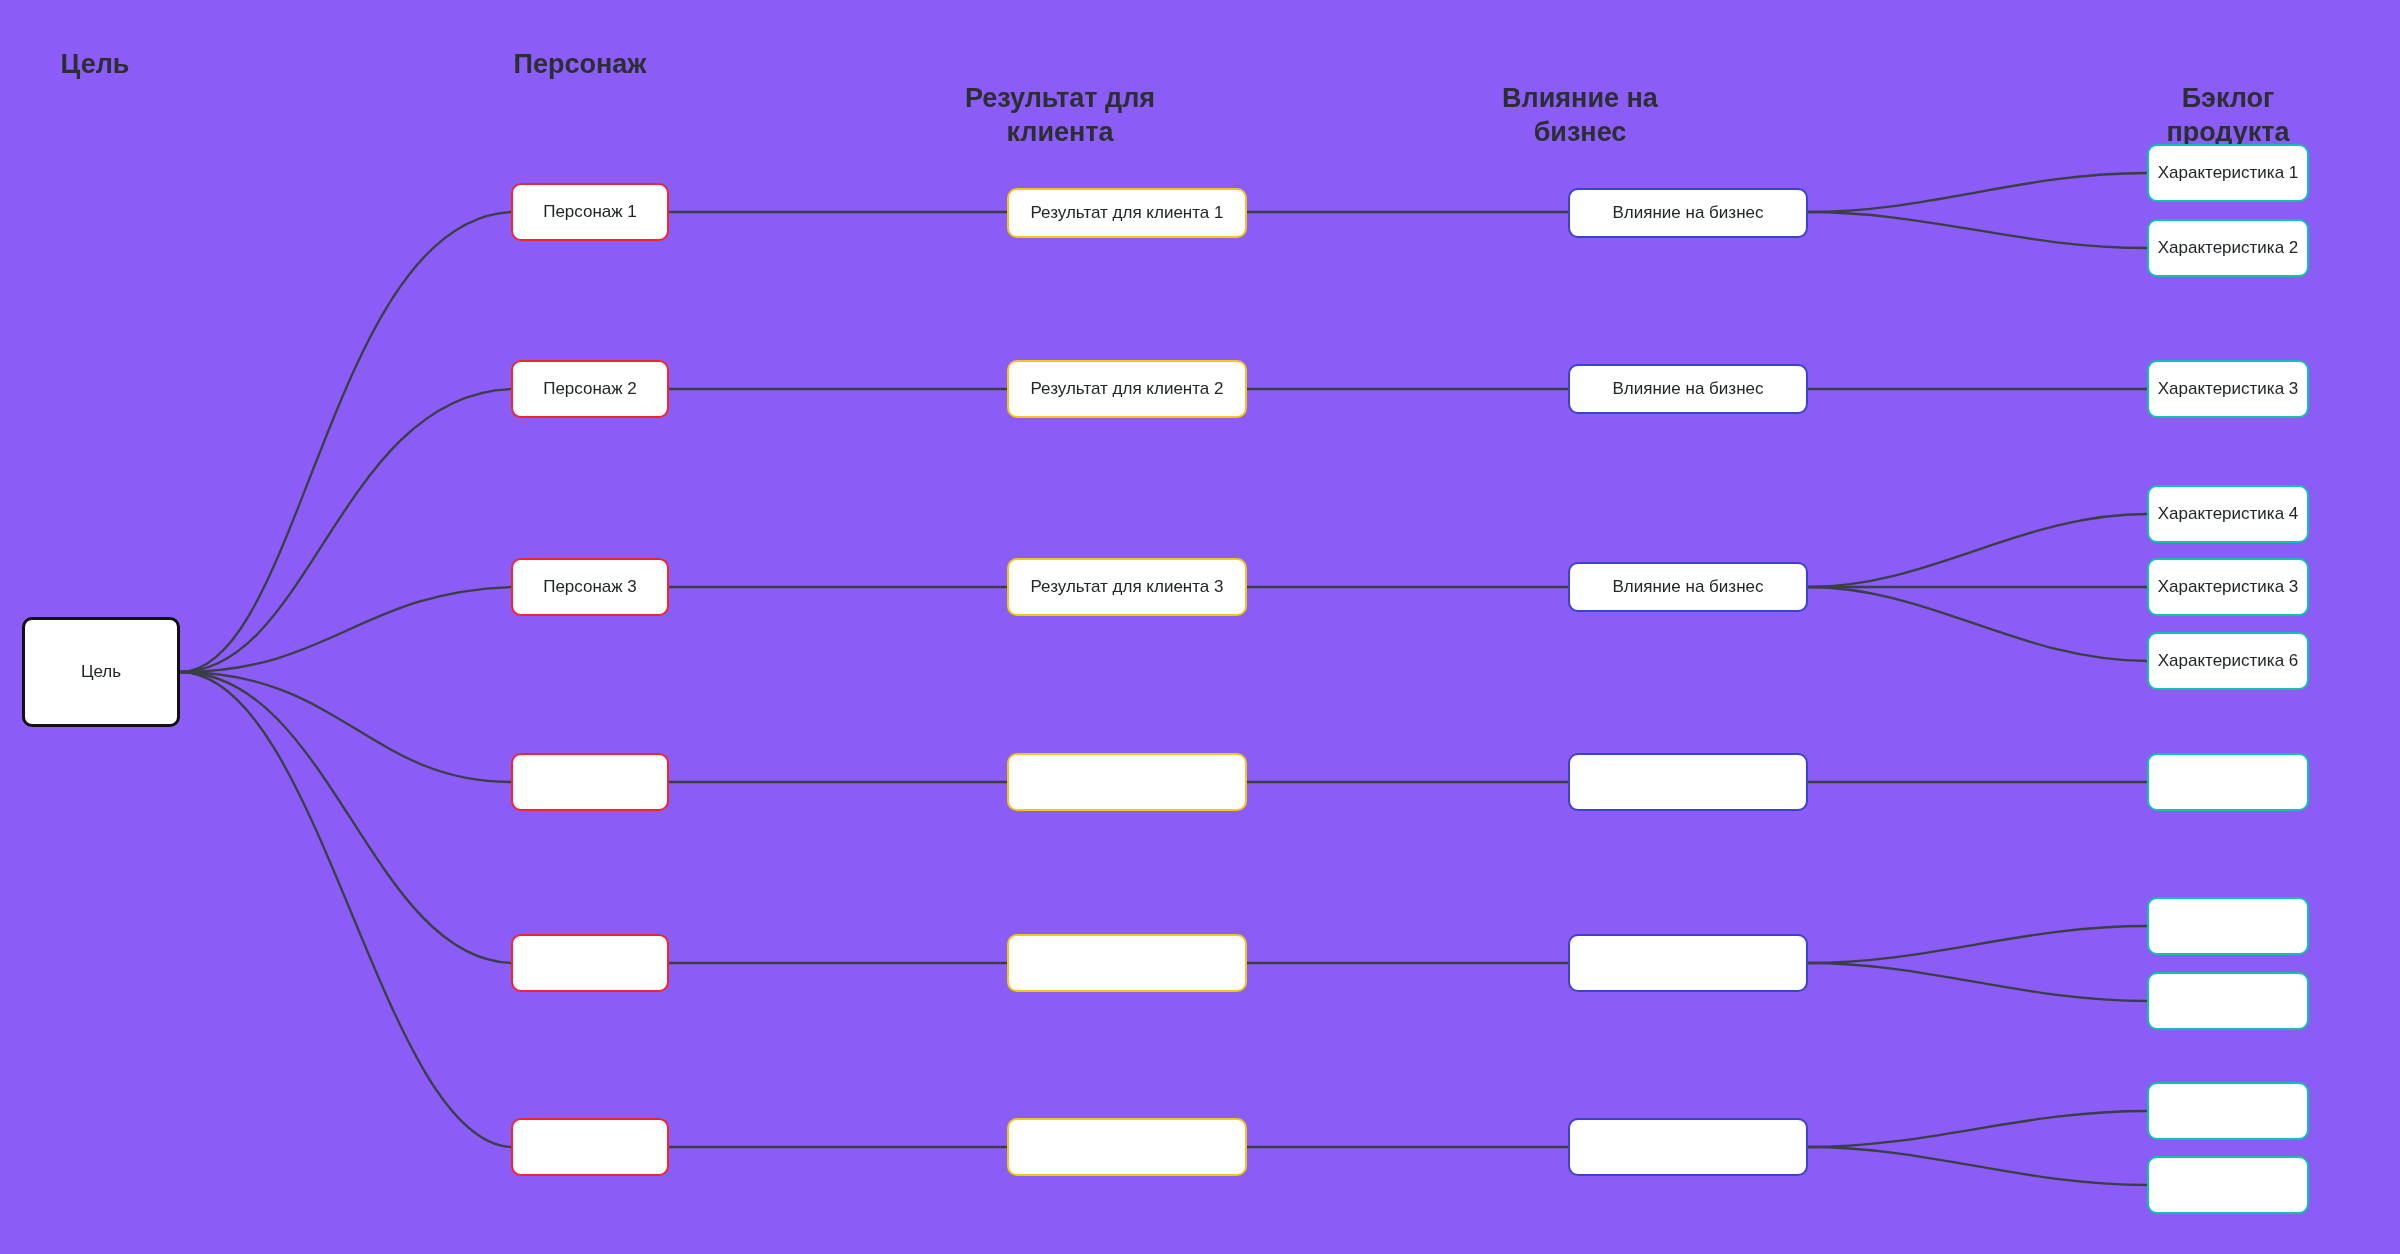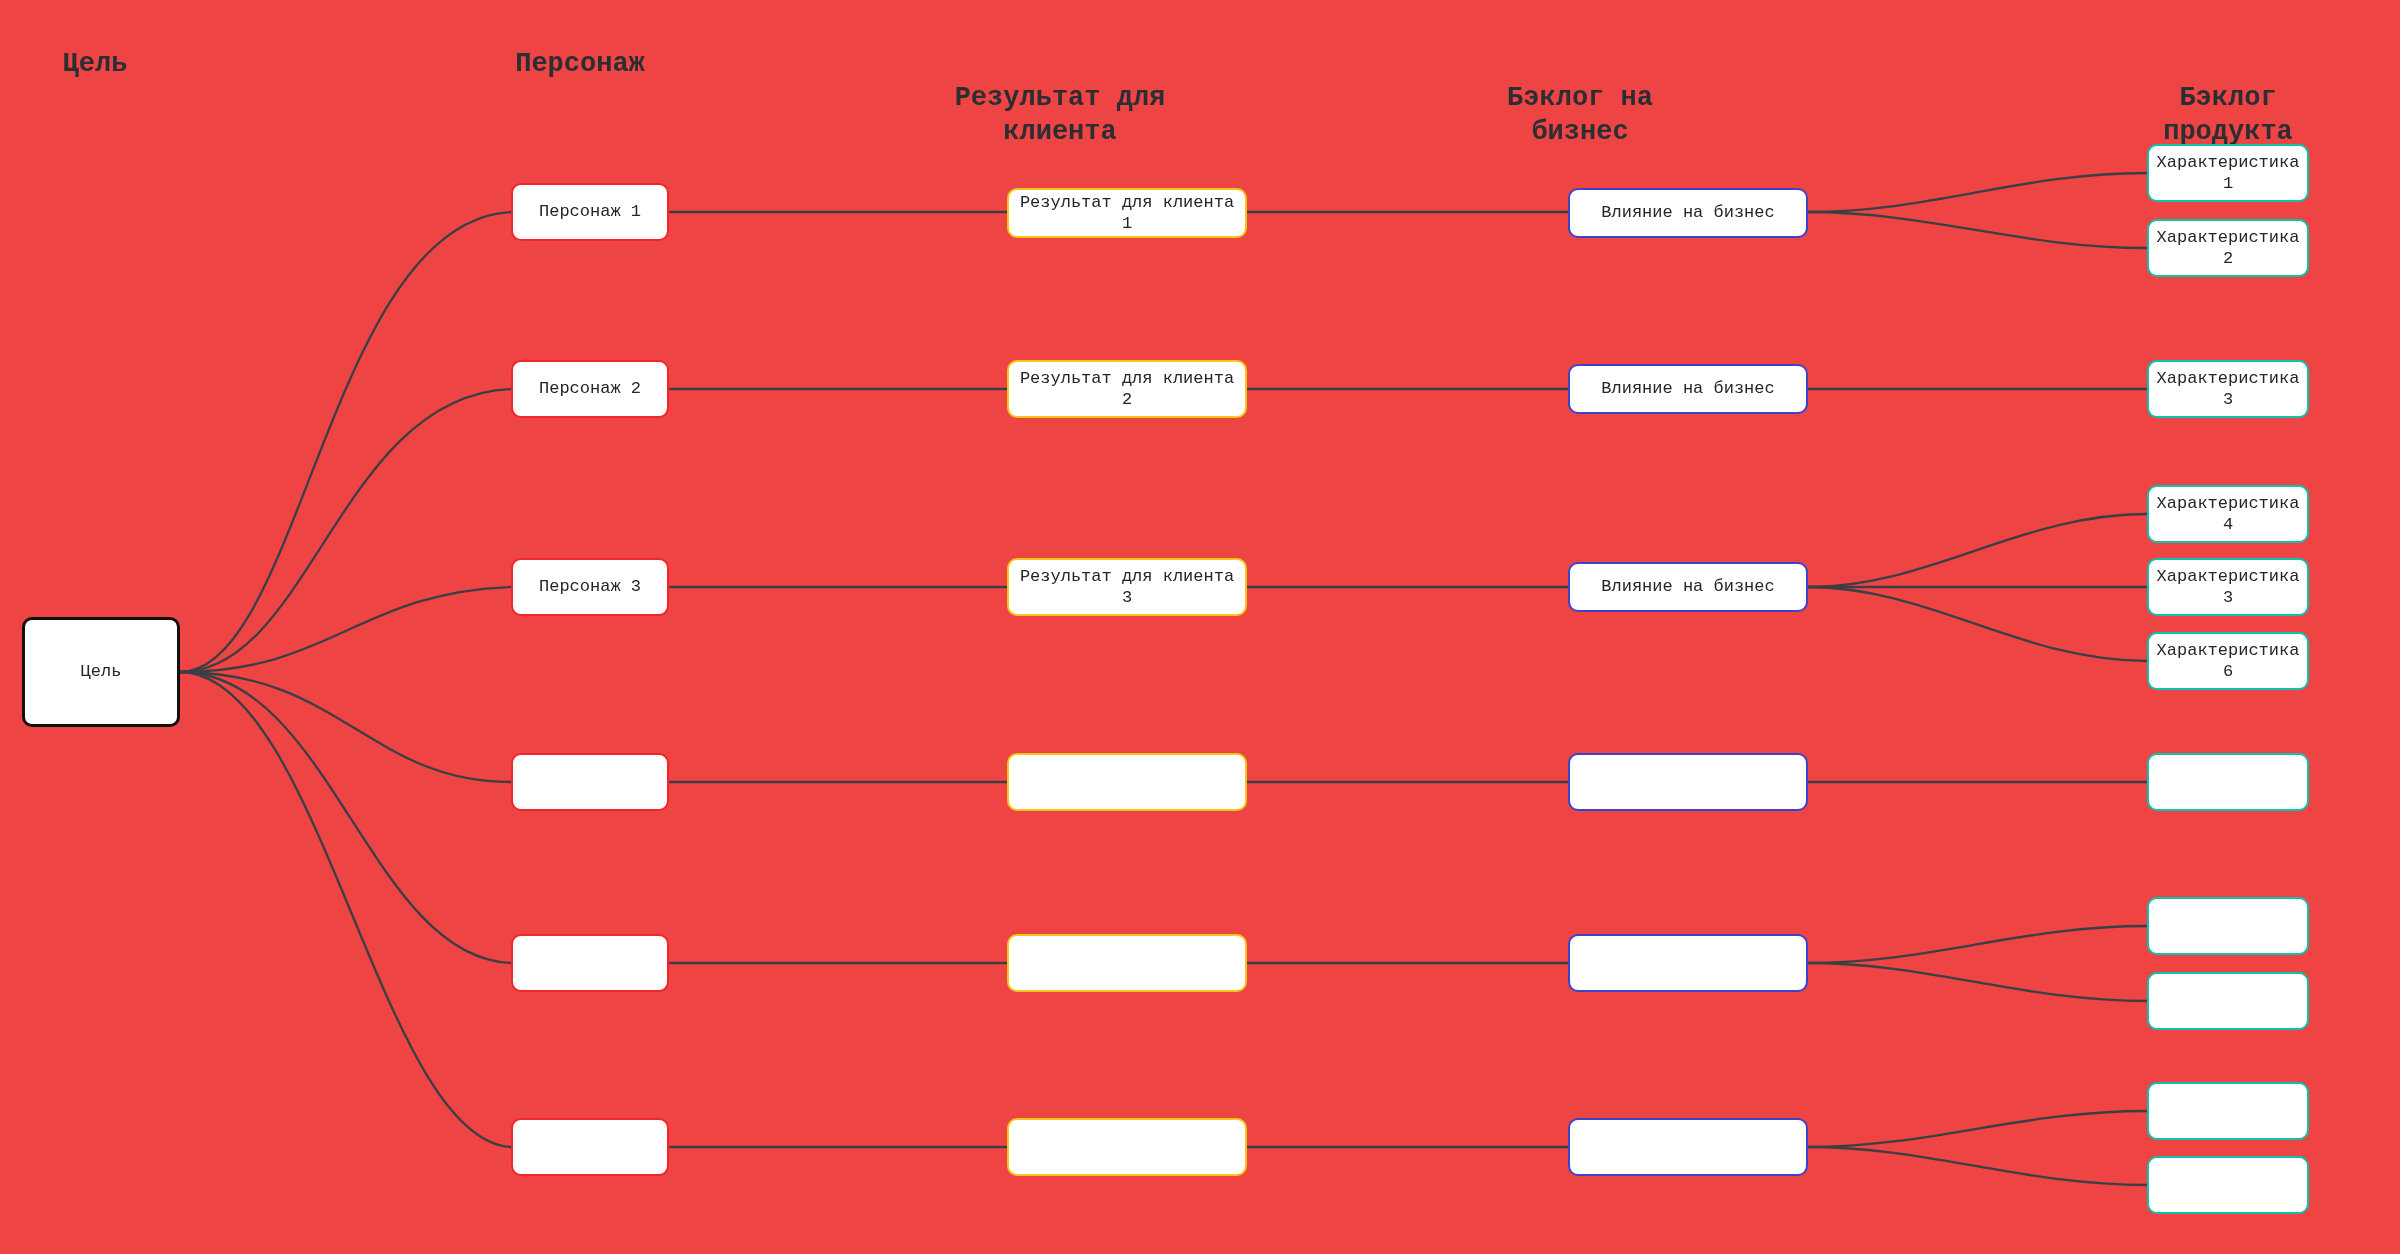--- a/index.html
+++ b/index.html
@@ -7,23 +7,22 @@
     padding: 0;
     background: #ffffff;
   }
   body {
     font-family: "Liberation Sans", sans-serif;
   }
   #canvas {
     position: relative;
     width: 2400px;
     height: 1254px;
-    background: #ef4444;
+    background: #8b5cf6;
     overflow: hidden;
-    font-family: Liberation Mono, monospace;
   }
   .col-header {
     position: absolute;
     font-size: 27px;
     font-weight: bold;
     color: #2b2f33;
     text-align: center;
     line-height: 1.25;
   }
   svg.links {
@@ -68,21 +67,21 @@
     <span>Цель</span>
   </div>
   <div class="col-header" style="left:430px; top:48px; width:300px;">
     <span>Персонаж</span>
   </div>
   <div class="col-header" style="left:900px; top:48px; width:320px; white-space:pre-line;">
     <span style="white-space:pre-line;">Результат для
 клиента</span>
   </div>
   <div class="col-header" style="left:1420px; top:48px; width:320px; white-space:pre-line;">
-    <span style="white-space:pre-line;">Бэклог на
+    <span style="white-space:pre-line;">Влияние на
 бизнес</span>
   </div>
   <div class="col-header" style="left:2078px; top:48px; width:300px; white-space:pre-line;">
     <span style="white-space:pre-line;">Бэклог
 продукта</span>
   </div>
 
   <svg class="links" viewBox="0 0 2400 1254">
     <g fill="none" stroke="#3a3f45" stroke-width="2.3">
 

